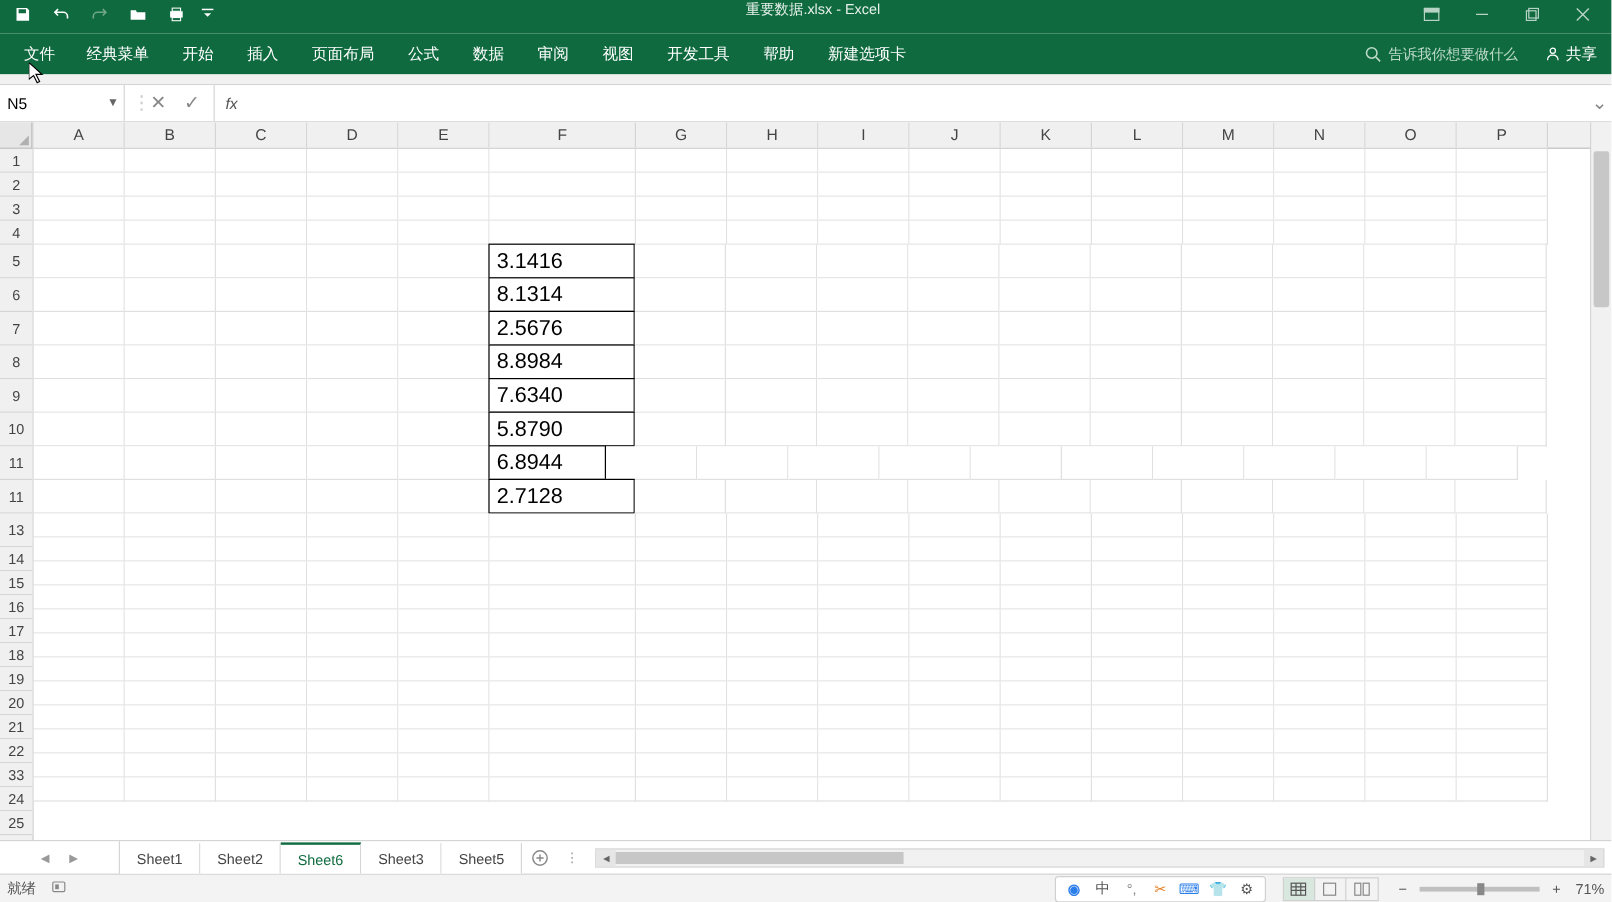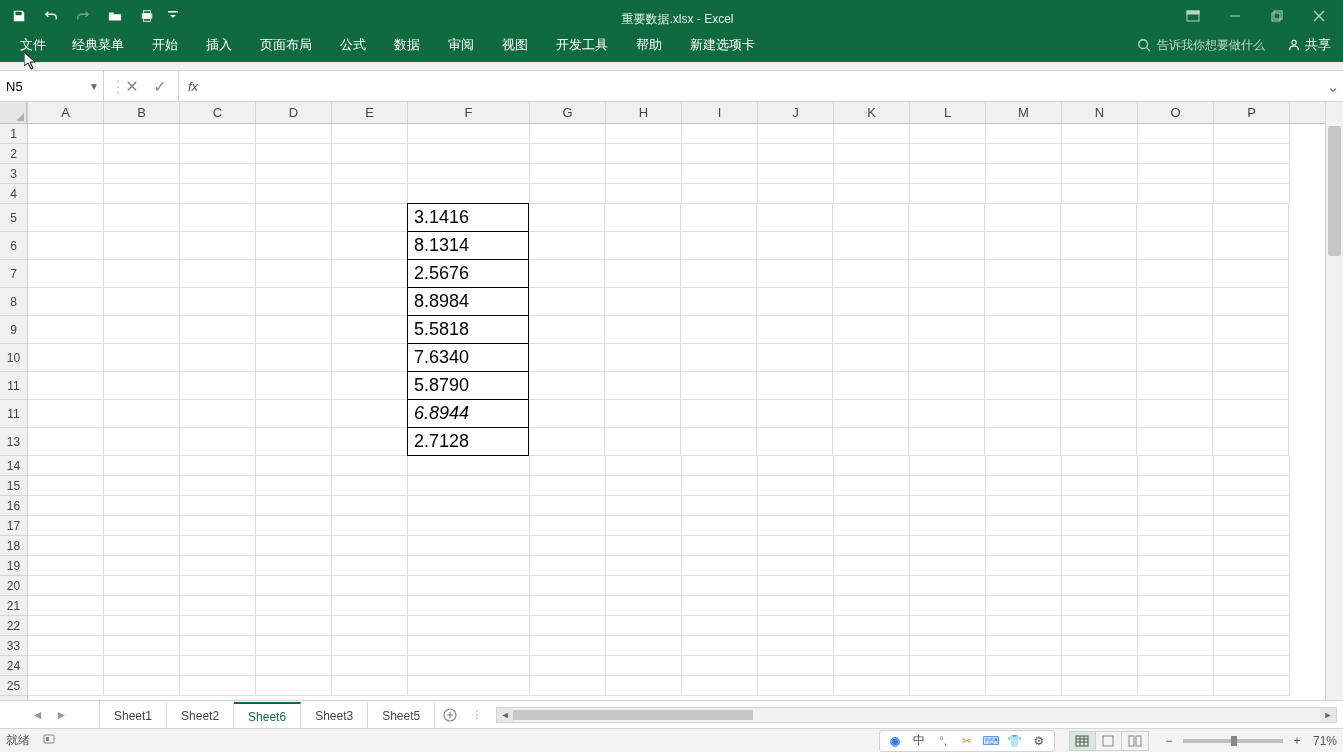--- a/index.html
+++ b/index.html
@@ -1,18 +1,18 @@
 <!DOCTYPE html>
 <html><head>
 <meta charset="utf-8">
 <style>
 * { margin: 0; padding: 0; box-sizing: border-box; font-family: "Microsoft YaHei", "Segoe UI", Arial, sans-serif; }
 html, body { width: 1343px; height: 752px; overflow: hidden; background: #fff; }
 
-.titlebar { height: 28px; background: #0f6b3f; display: flex; align-items: flex-end; padding: 0 4px; color: #fff; }
+.titlebar { height: 28px; background: #0f6b3f; display: flex; align-items: flex-start; padding: 0 4px; color: #fff; }
 .titlebar .qat { display: flex; align-items: center; gap: 2px; }
 .titlebar .qat .qat-btn { width: 30px; height: 24px; display: flex; align-items: center; justify-content: center; cursor: pointer; }
 .titlebar .qat .qat-btn.disabled { opacity: 0.4; }
 .titlebar .title-center { flex: 1; text-align: center; font-size: 12px; color: #e6f0ea; }
 .titlebar .win-controls { display: flex; gap: 2px; }
 .titlebar .win-controls .win-btn { width: 40px; height: 24px; display: flex; align-items: center; justify-content: center; cursor: pointer; opacity: 0.7; }
 
 .ribbon-tabs { height: 34px; background: #0f6b3f; display: flex; align-items: center; padding-left: 8px; color: #fff; font-size: 13px; }
 .ribbon-tabs .tab { padding: 0 14px; height: 34px; line-height: 34px; cursor: pointer; font-family: Liberation Serif, serif; }
 .ribbon-tabs .tab.file { padding: 0 12px; }
@@ -381,75 +381,57 @@
           <div class="cell" style="width: 76px;"></div>
           <div class="cell" style="width: 76px;"></div>
           <div class="cell" style="width: 76px;"></div>
         </div>
         <div class="row tall">
           <div class="cell" style="width: 76px;"></div>
           <div class="cell" style="width: 76px;"></div>
           <div class="cell" style="width: 76px;"></div>
           <div class="cell" style="width: 76px;"></div>
           <div class="cell" style="width: 76px;"></div>
-          <div class="cell bordered" style="width: 122px;">5.5818</div>
+          <div class="cell bordered" style="width: 122px;">7.6340</div>
           <div class="cell" style="width: 76px;"></div>
           <div class="cell" style="width: 76px;"></div>
           <div class="cell" style="width: 76px;"></div>
           <div class="cell" style="width: 76px;"></div>
           <div class="cell" style="width: 76px;"></div>
           <div class="cell" style="width: 76px;"></div>
           <div class="cell" style="width: 76px;"></div>
           <div class="cell" style="width: 76px;"></div>
           <div class="cell" style="width: 76px;"></div>
           <div class="cell" style="width: 76px;"></div>
         </div>
         <div class="row tall">
           <div class="cell" style="width: 76px;"></div>
           <div class="cell" style="width: 76px;"></div>
           <div class="cell" style="width: 76px;"></div>
           <div class="cell" style="width: 76px;"></div>
           <div class="cell" style="width: 76px;"></div>
-          <div class="cell bordered" style="width: 122px;">7.6340</div>
+          <div class="cell bordered" style="width: 122px;">5.8790</div>
           <div class="cell" style="width: 76px;"></div>
           <div class="cell" style="width: 76px;"></div>
           <div class="cell" style="width: 76px;"></div>
           <div class="cell" style="width: 76px;"></div>
           <div class="cell" style="width: 76px;"></div>
           <div class="cell" style="width: 76px;"></div>
           <div class="cell" style="width: 76px;"></div>
           <div class="cell" style="width: 76px;"></div>
           <div class="cell" style="width: 76px;"></div>
           <div class="cell" style="width: 76px;"></div>
         </div>
         <div class="row tall">
           <div class="cell" style="width: 76px;"></div>
           <div class="cell" style="width: 76px;"></div>
           <div class="cell" style="width: 76px;"></div>
           <div class="cell" style="width: 76px;"></div>
           <div class="cell" style="width: 76px;"></div>
-          <div class="cell bordered" style="width: 122px;">5.8790</div>
-          <div class="cell" style="width: 76px;"></div>
-          <div class="cell" style="width: 76px;"></div>
-          <div class="cell" style="width: 76px;"></div>
-          <div class="cell" style="width: 76px;"></div>
-          <div class="cell" style="width: 76px;"></div>
-          <div class="cell" style="width: 76px;"></div>
-          <div class="cell" style="width: 76px;"></div>
-          <div class="cell" style="width: 76px;"></div>
-          <div class="cell" style="width: 76px;"></div>
-          <div class="cell" style="width: 76px;"></div>
-        </div>
-        <div class="row tall">
-          <div class="cell" style="width: 76px;"></div>
-          <div class="cell" style="width: 76px;"></div>
-          <div class="cell" style="width: 76px;"></div>
-          <div class="cell" style="width: 76px;"></div>
-          <div class="cell" style="width: 76px;"></div>
-          <div class="cell bordered" style="width: 122px; font-style: italic;">6.8944</div>
+          <div class="cell bordered" style="width: 98px;">6.8944</div>
           <div class="cell" style="width: 76px;"></div>
           <div class="cell" style="width: 76px;"></div>
           <div class="cell" style="width: 76px;"></div>
           <div class="cell" style="width: 76px;"></div>
           <div class="cell" style="width: 76px;"></div>
           <div class="cell" style="width: 76px;"></div>
           <div class="cell" style="width: 76px;"></div>
           <div class="cell" style="width: 76px;"></div>
           <div class="cell" style="width: 76px;"></div>
           <div class="cell" style="width: 76px;"></div>

